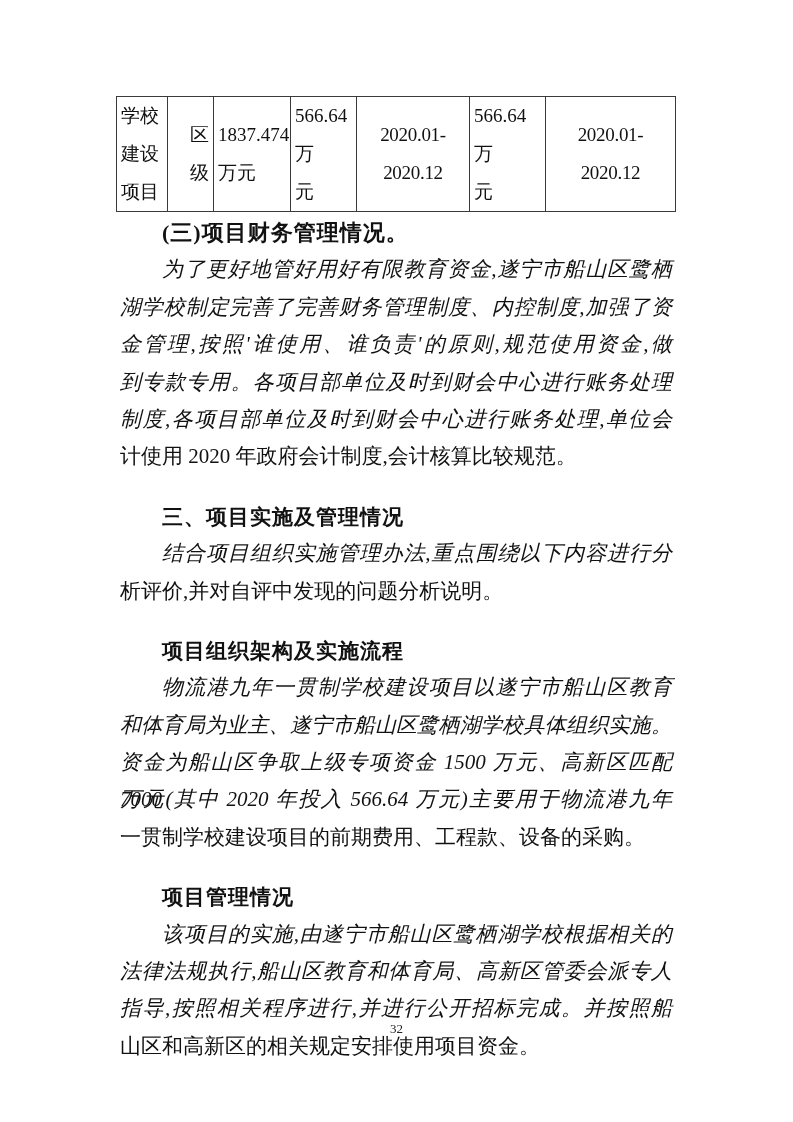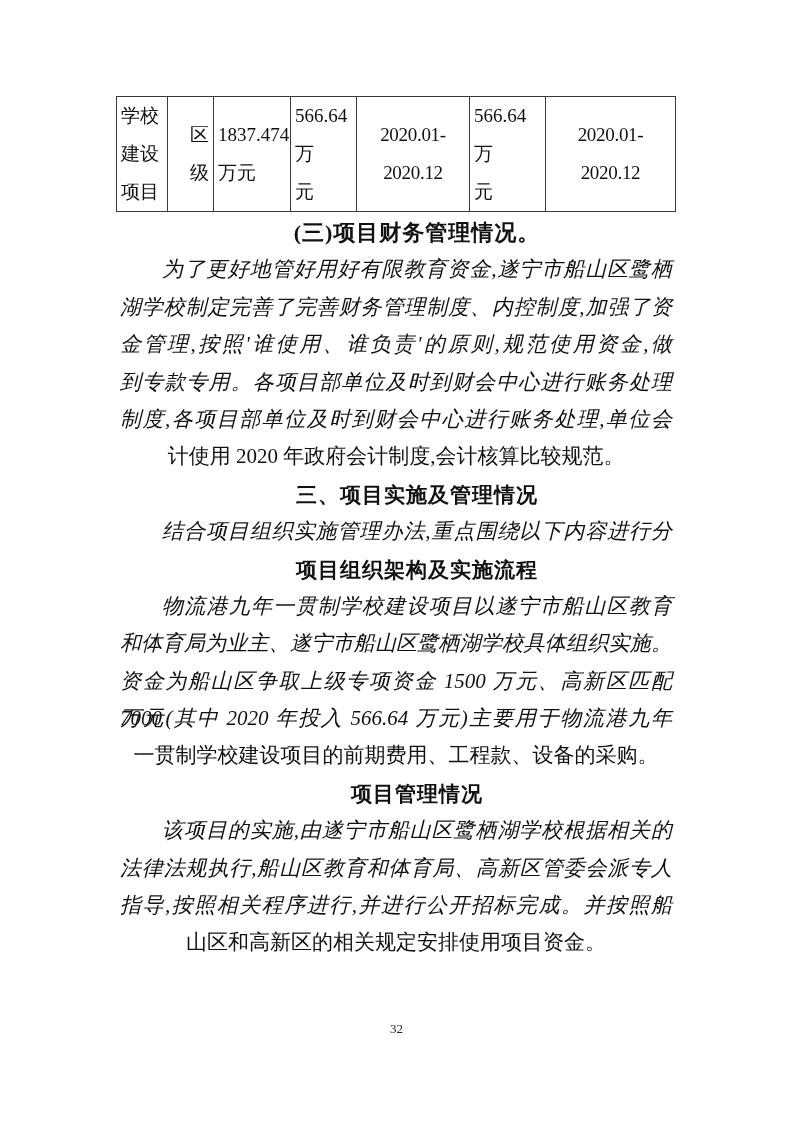--- a/index.html
+++ b/index.html
@@ -44,40 +44,40 @@
     position: absolute;
     left: 120px;
     top: 214px;
     width: 552px;
   }
   .line {
     height: 37.4px;
     line-height: 37.4px;
     font-size: 21px;
     white-space: nowrap;
-    text-align: center;
   }
   .jfull {
     white-space: normal;
     text-align: justify;
     text-align-last: justify;
     text-justify: inter-character;
     font-style: italic;
   }
   .indent { padding-left: 42px; }
   .h-serif {
     font-weight: bold;
     font-size: 22px;
     letter-spacing: 1px;
   }
   .h-sans {
     font-weight: bold;
     font-family: "Liberation Sans", "DejaVu Sans", sans-serif;
     font-size: 21px;
     letter-spacing: 1px;
+    margin-top: 22px;
   }
 
   
   .page-num {
     position: absolute;
     top: 1020px;
     left: 0;
     width: 100%;
     height: 18px;
     line-height: 18px;
@@ -126,20 +126,21 @@
     <div class="line jfull indent">为了更好地管好用好有限教育资金,遂宁市船山区鹭栖</div>
     <div class="line jfull">湖学校制定完善了完善财务管理制度、内控制度,加强了资</div>
     <div class="line jfull">金管理,按照'谁使用、谁负责'的原则,规范使用资金,做</div>
     <div class="line jfull">到专款专用。各项目部单位及时到财会中心进行账务处理</div>
     <div class="line jfull">制度,各项目部单位及时到财会中心进行账务处理,单位会</div>
     <div class="line">计使用 2020 年政府会计制度,会计核算比较规范。</div>
 
     <div class="line h-sans indent">三、项目实施及管理情况</div>
 
     <div class="line jfull indent">结合项目组织实施管理办法,重点围绕以下内容进行分</div>
+    <div class="line">析评价,并对自评中发现的问题分析说明。</div>
 
     <div class="line h-sans indent">项目组织架构及实施流程</div>
 
     <div class="line jfull indent">物流港九年一贯制学校建设项目以遂宁市船山区教育</div>
     <div class="line jfull">和体育局为业主、遂宁市船山区鹭栖湖学校具体组织实施。</div>
     <div class="line jfull">资金为船山区争取上级专项资金 1500 万元、高新区匹配 7000</div>
     <div class="line jfull">万元(其中 2020 年投入 566.64 万元)主要用于物流港九年</div>
     <div class="line">一贯制学校建设项目的前期费用、工程款、设备的采购。</div>
 
     <div class="line h-sans indent">项目管理情况</div>

